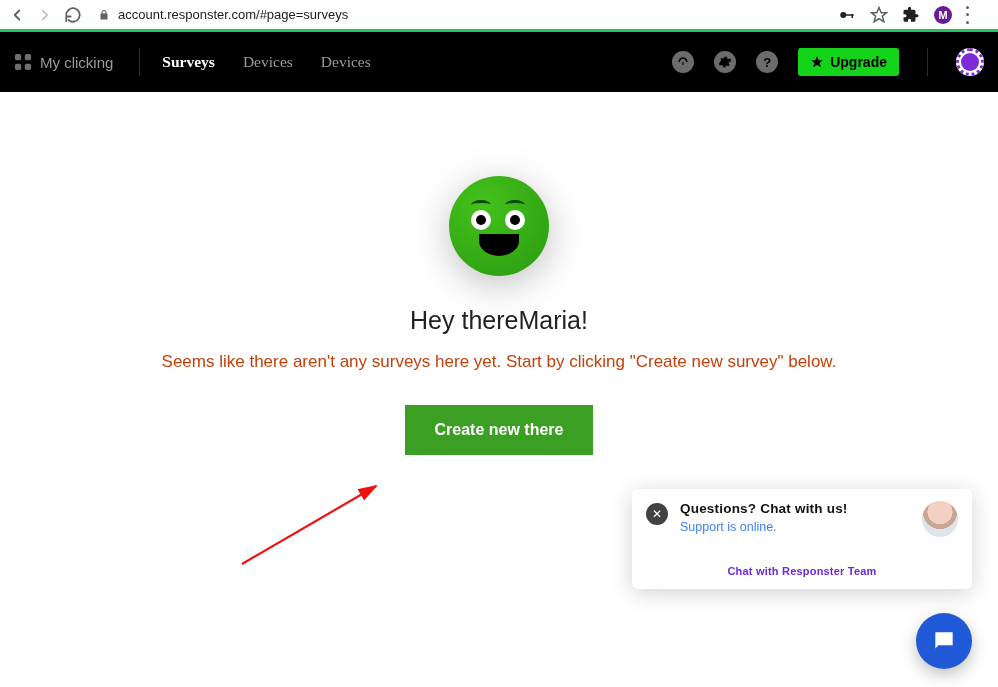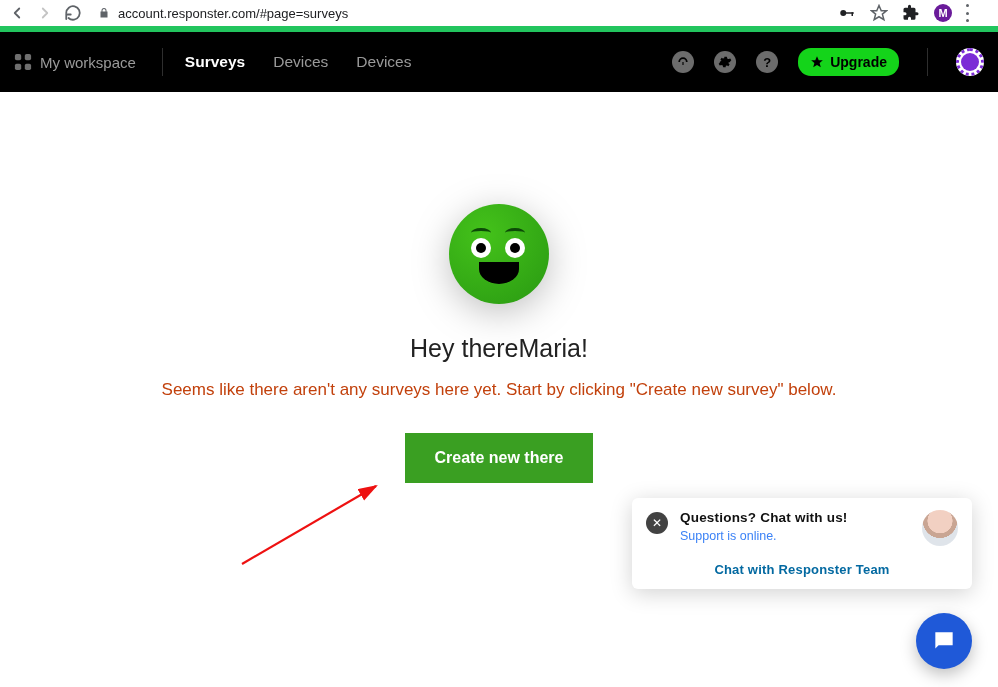--- a/index.html
+++ b/index.html
@@ -1,47 +1,47 @@
 <!DOCTYPE html>
 <html><head>
 <meta charset="utf-8">
 <style>
   * { margin: 0; padding: 0; box-sizing: border-box; }
   body { font-family: -apple-system, BlinkMacSystemFont, "Segoe UI", Arial, sans-serif; background: #fff; width: 998px; height: 687px; overflow: hidden; position: relative; }
 
   
-  .browser-bar { height: 32px; display: flex; align-items: center; padding: 0 8px; gap: 10px; border-bottom: 6px solid #22c55e; justify-content: space-between; }
+  .browser-bar { height: 32px; display: flex; align-items: center; padding: 0 8px; gap: 10px; border-bottom: 3px solid #22c55e; justify-content: space-between; }
   .browser-bar .nav-icon { width: 18px; height: 18px; display:flex; align-items:center; justify-content:center; color:#5f6368; }
   .browser-bar .nav-icon.disabled { color:#bdbdbd; }
   .addr { display:flex; align-items:center; gap:8px; font-size:13px; color:#202124; flex:1; padding-left:6px; }
   .addr .lock { width:12px; height:12px; }
   .chrome-right { display:flex; align-items:center; gap:14px; padding-right:6px; }
   .chrome-right svg, .chrome-right .avatar-m, .chrome-right .dots { width:18px; height:18px; }
   .avatar-m { width:20px; height:20px; border-radius:50%; background:#6a1b9a; color:#fff; font-size:11px; font-weight:600; display:flex; align-items:center; justify-content:center; }
   .dots { display:flex; flex-direction:column; justify-content:space-between; height:16px; }
   .dots span { width:3px; height:3px; border-radius:50%; background:#5f6368; }
 
   
   .topnav { height:60px; background:#000; display:flex; align-items:center; padding:0 14px; color:#8a8a8a; }
   .ws { display:flex; align-items:center; gap:8px; font-size:15px; color:#9a9a9a; padding-right:18px; }
   .ws-icon rect { fill:#6f6f6f; }
   .divider-v { width:1px; height:28px; background:#2e2e2e; margin:0 8px; }
-  .nav-item { font-size:15.5px; padding:0 14px; color:#9a9a9a; cursor:pointer; }
+  .nav-item { font-size:15.5px; padding:0 14px; color:#9a9a9a; cursor:pointer;font-family:Liberation Serif, serif; }
   .nav-item.active { color:#fff; font-weight:700; }
   .spacer { flex:1; }
   .nav-icons { display:flex; align-items:center; gap:20px; }
   .circ-icon { width:22px; height:22px; border-radius:50%; background:#6c6c6c; display:flex; align-items:center; justify-content:center; color:#000; }
-  .upgrade { background:#14d41a; color:#000; font-weight:600; font-size:14px; border-radius:13px; padding:6px 12px; display:flex; align-items:center; gap:6px; cursor:pointer; }
+  .upgrade { background:#14d41a; color:#000; font-weight:600; font-size:14px; border-radius:3px; padding:6px 12px; display:flex; align-items:center; gap:6px; cursor:pointer; }
   .upgrade svg { width:14px; height:14px; }
   .user-avatar { width:28px; height:28px; border-radius:50%; background:#fff; position:relative; overflow:hidden; }
   .user-avatar::before { content:""; position:absolute; inset:0; border-radius:50%; border:3px dotted #7b2cd6; }
   .user-avatar::after { content:""; position:absolute; inset:5px; border-radius:50%; background:#7b2cd6; }
 
   
-  .main { padding-top: 112px; text-align:center; }
+  .main { padding-top: 84px; text-align:center; }
   .face-wrap { display:inline-block; position:relative; filter: drop-shadow(0 8px 18px rgba(0,0,0,.25)); }
   .face { width:100px; height:100px; border-radius:50%; background: radial-gradient(circle at 35% 30%, #44c21a, #299912); position:relative; }
   .eye { position:absolute; width:20px; height:20px; border-radius:50%; background:#fff; top:34px; }
   .eye.l { left:22px; } .eye.r { left:56px; }
   .eye::after { content:""; position:absolute; width:10px; height:10px; border-radius:50%; background:#000; top:5px; left:5px; }
   .brow { position:absolute; width:20px; height:8px; border-top:3px solid #0c4a07; border-radius:50% 50% 0 0 / 60% 60% 0 0; top:24px; }
   .brow.l { left:22px; } .brow.r { left:56px; }
   .mouth { position:absolute; width:40px; height:22px; background:#000; border-radius:0 0 40px 40px / 0 0 30px 30px; left:30px; top:58px; }
   .greet { font-size:25px; color:#222; margin-top:26px; font-weight:400; }
   .subtext { font-size:17px; color:#c2410c; margin-top:14px; line-height:1.55; }
@@ -51,21 +51,21 @@
   .arrow-anno { position:absolute; left:238px; top:476px; pointer-events:none; }
 
   
   .chat-pop { position:absolute; right:26px; bottom:98px; width:340px; background:#fff; box-shadow:0 4px 22px rgba(0,0,0,.18); border-radius:6px; padding:12px 14px 12px 14px; }
   .chat-pop .row1 { display:flex; align-items:flex-start; gap:12px; }
   .close-chip { width:22px; height:22px; border-radius:50%; background:#424242; color:#fff; display:flex; align-items:center; justify-content:center; font-size:12px; cursor:pointer; position:relative; top:2px; }
   .chat-texts { flex:1; }
   .chat-title { font-size:13.5px; font-weight:800; color:#111; letter-spacing:.2px; }
   .chat-sub { font-size:12.5px; color:#3b82f6; margin-top:4px; }
   .agent-avatar { width:36px; height:36px; border-radius:50%; background: radial-gradient(circle at 50% 30%, #f2d0c2 0 40%, #c9a593 41% 55%, #dfe4ea 56% 100%); }
-  .chat-link { display:block; text-align:center; color:#0369a1; font-weight:800; font-size:13px; margin-top:16px; letter-spacing:.2px; cursor:pointer; }
+  .chat-link { display:block; text-align:center; color:#6d28d9; font-weight:800; font-size:11px; margin-top:28px; letter-spacing:.2px; cursor:pointer; }
 
   
   .fab { position:absolute; right:26px; bottom:18px; width:56px; height:56px; border-radius:50%; background:#1f59d8; display:flex; align-items:center; justify-content:center; box-shadow:0 6px 16px rgba(0,0,0,.25); cursor:pointer; }
   .fab svg { width:26px; height:26px; fill:#fff; }
 </style>
 </head>
 <body>
 
 <div class="browser-bar">
   <div class="nav-icon">
@@ -114,21 +114,21 @@
 </div>
 
 <div class="topnav">
   <div class="ws">
     <svg class="ws-icon" width="18" height="18" viewBox="0 0 20 20">
         <rect x="1" y="1" width="7" height="7" rx="2"></rect>
         <rect x="12" y="1" width="7" height="7" rx="2"></rect>
         <rect x="1" y="12" width="7" height="7" rx="2"></rect>
         <rect x="12" y="12" width="7" height="7" rx="2"></rect>
       </svg>
-    <span>My workspace</span>
+    <span>My clicking</span>
   </div>
   <div class="divider-v"></div>
   <div class="nav-item active">Surveys</div>
   <div class="nav-item">Devices</div>
   <div class="nav-item">Devices</div>
   <div class="spacer"></div>
   <div class="nav-icons">
     <div class="circ-icon">
       <svg width="14" height="14" viewBox="0 0 24 24" fill="#000">
           <path d="M12 4a8 8 0 0 0-8 8h3a5 5 0 0 1 10 0h3a8 8 0 0 0-8-8zm-1 8h2v5h-2z"></path>

